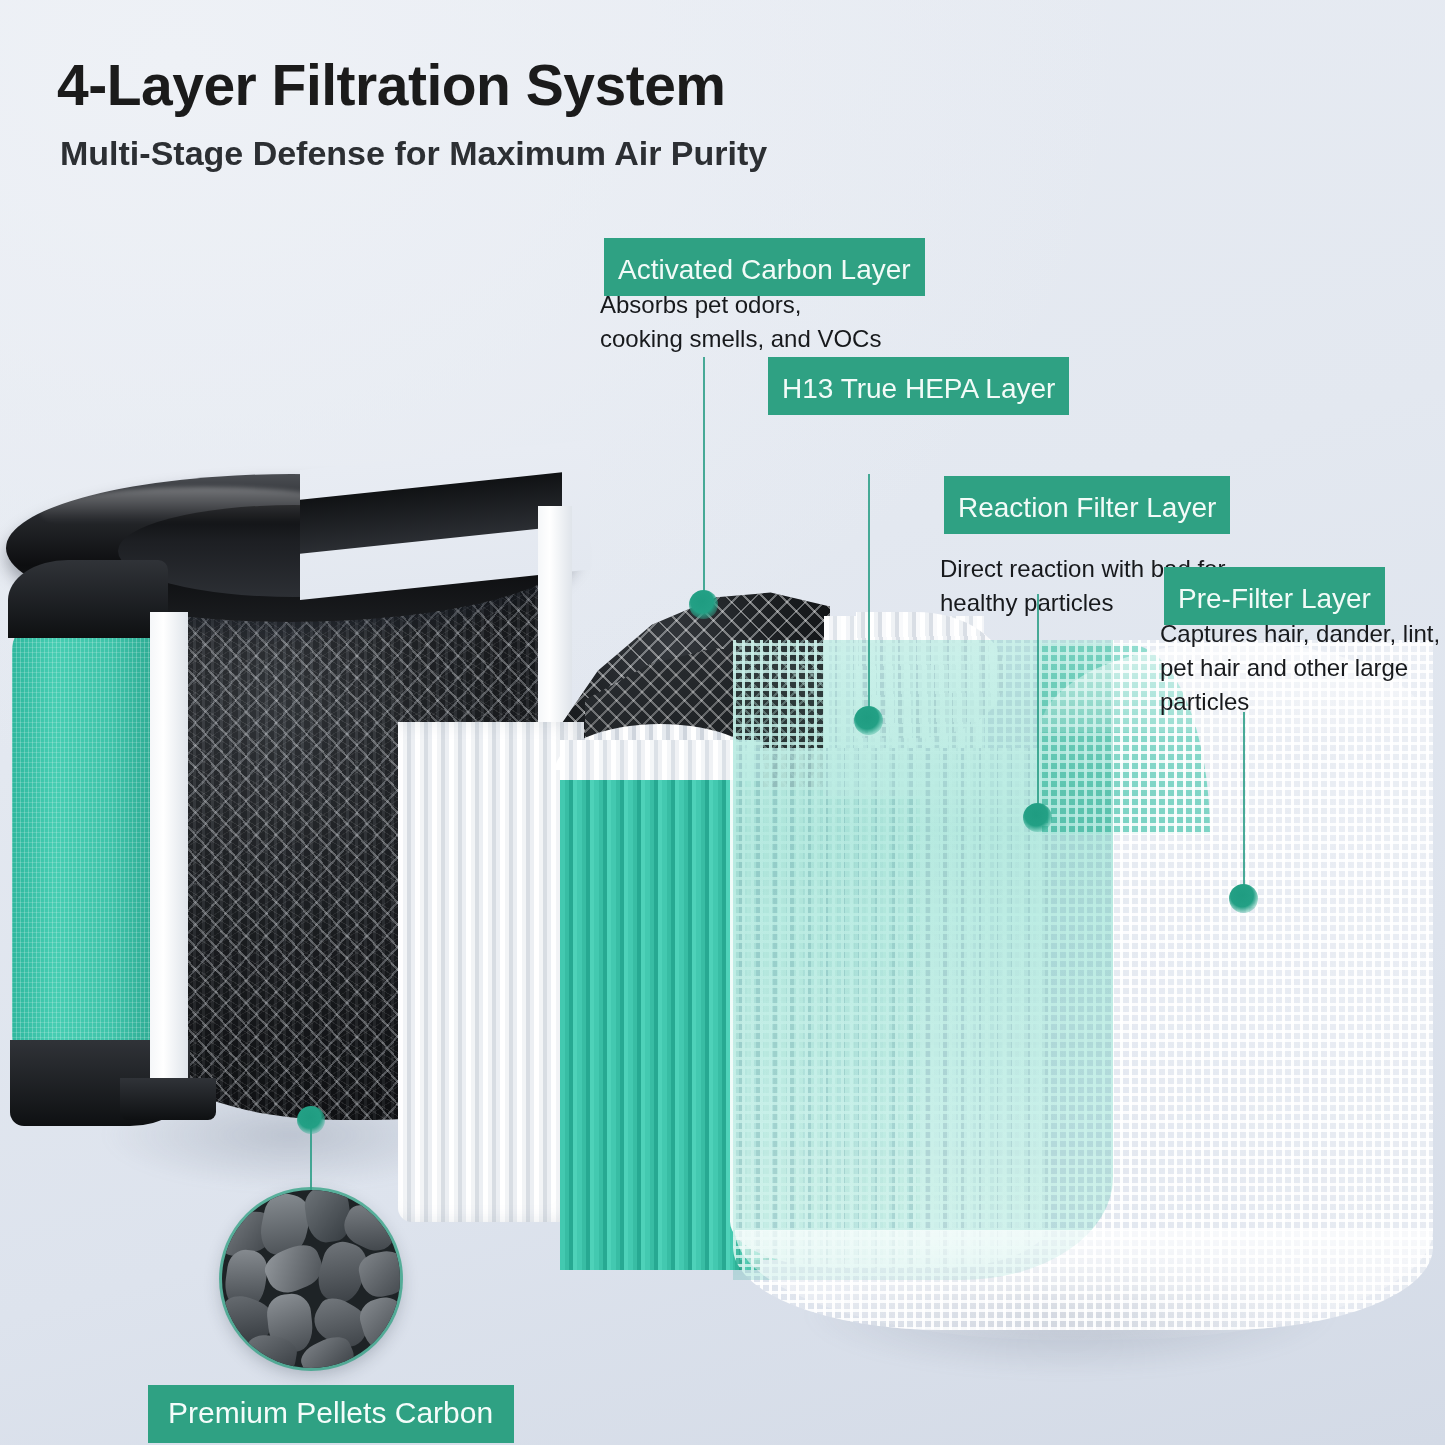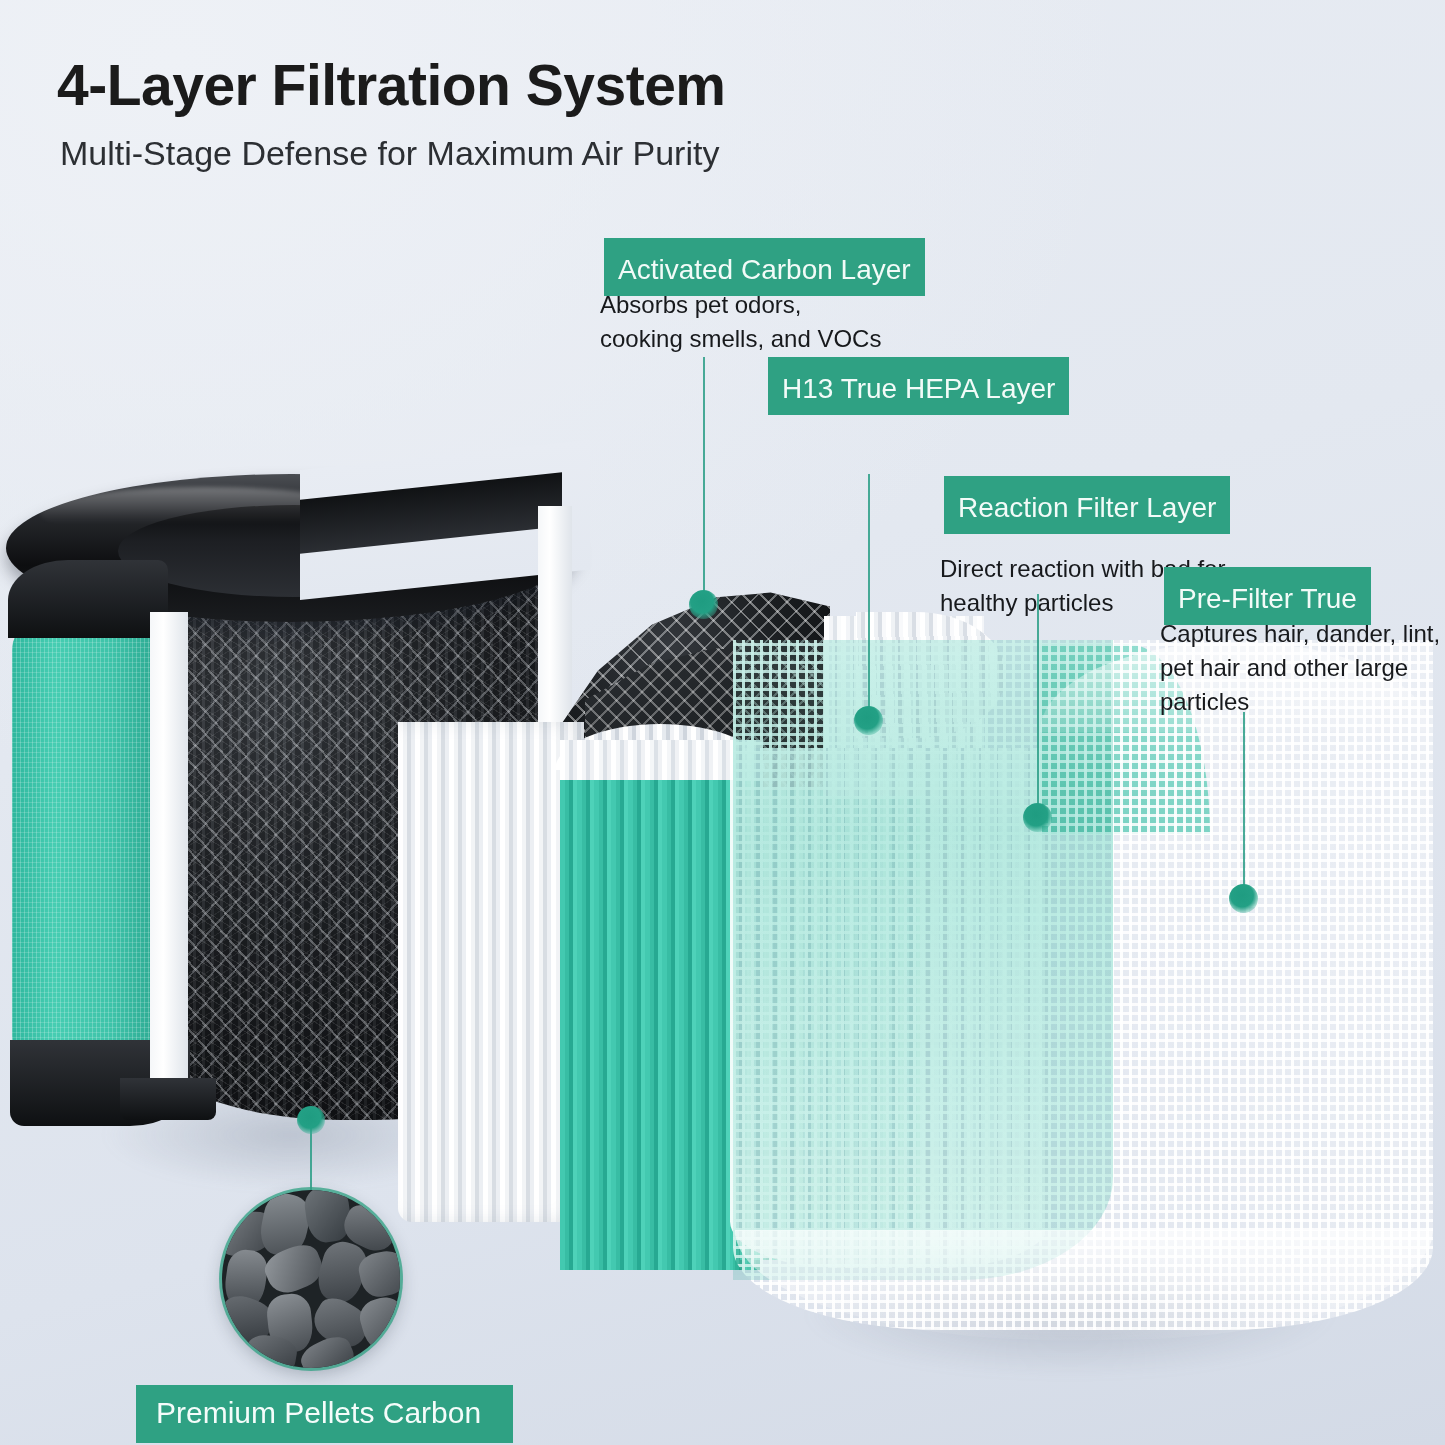--- a/index.html
+++ b/index.html
@@ -16,21 +16,21 @@
   }
 
   
   .title{
     position:absolute;left:57px;top:52px;
     font-size:57px;font-weight:bold;color:#1b1b1b;
     letter-spacing:-0.5px;white-space:nowrap;
   }
   .subtitle{
     position:absolute;left:60px;top:134px;
-    font-size:34px;color:#2c2f33;white-space:nowrap;font-weight:400;
+    font-size:34px;color:#2c2f33;white-space:nowrap;font-weight:700;
   }
 
   
   .badge{
     position:absolute;
     background:#2fa183;color:#f2fbf8;
     font-size:28px;line-height:1;
     padding:18px 14px 12px 14px;
     white-space:nowrap;
   }
@@ -49,23 +49,23 @@
 
   
   .pellet-circle{
     position:absolute;left:222px;top:1190px;width:178px;height:178px;
     border-radius:50%;overflow:hidden;
     background:#1e2326;
     box-shadow:0 0 0 3px rgba(47,161,131,.75), 0 6px 18px rgba(30,40,55,.28);
   }
   .pellet{position:absolute;border-radius:44% 44% 40% 40%/34% 34% 46% 46%;}
   .bottom-badge{
-    position:absolute;left:136px;top:1385px;
+    position:absolute;left:148px;top:1385px;
     background:#2fa183;color:#f4fcfa;
-    font-size:30px;padding:11px 32px 13px 20px;white-space:nowrap;
+    font-size:30px;padding:11px 21px 13px 20px;white-space:nowrap;
   }
 
   
   #art{position:absolute;inset:0;}
 
   .carbon-body{
     position:absolute;left:148px;top:520px;width:418px;height:600px;
     background:
       repeating-linear-gradient(48deg, rgba(235,238,242,.30) 0 2px, rgba(0,0,0,0) 2px 15px),
       repeating-linear-gradient(-48deg, rgba(225,230,238,.26) 0 2px, rgba(0,0,0,0) 2px 15px),
@@ -286,21 +286,21 @@
   <div class="badge" style="left:768px;top:357px;">H13 True HEPA Layer</div>
   <div class="lead" style="left:868px;top:474px;height:243px;"></div>
   <div class="dot" style="left:854px;top:706px;width:29px;height:29px;"></div>
 
   <div class="badge" style="left:944px;top:476px;">Reaction Filter Layer</div>
   <div class="desc" style="left:940px;top:552px;">Direct reaction with bad for
 healthy particles</div>
   <div class="lead" style="left:1037px;top:594px;height:220px;"></div>
   <div class="dot" style="left:1023px;top:803px;width:29px;height:29px;"></div>
 
-  <div class="badge" style="left:1164px;top:567px;">Pre-Filter True</div>
+  <div class="badge" style="left:1164px;top:567px;">Pre-Filter Layer</div>
   <div class="desc" style="left:1160px;top:617px;">Captures hair, dander, lint,
 pet hair and other large
 particles</div>
   <div class="lead" style="left:1243px;top:712px;height:180px;"></div>
   <div class="dot" style="left:1229px;top:884px;width:29px;height:29px;"></div>
 
   <div class="lead" style="left:310px;top:1128px;height:78px;"></div>
   <div class="dot" style="left:297px;top:1106px;width:28px;height:28px;"></div>
 
   <div class="pellet-circle">

